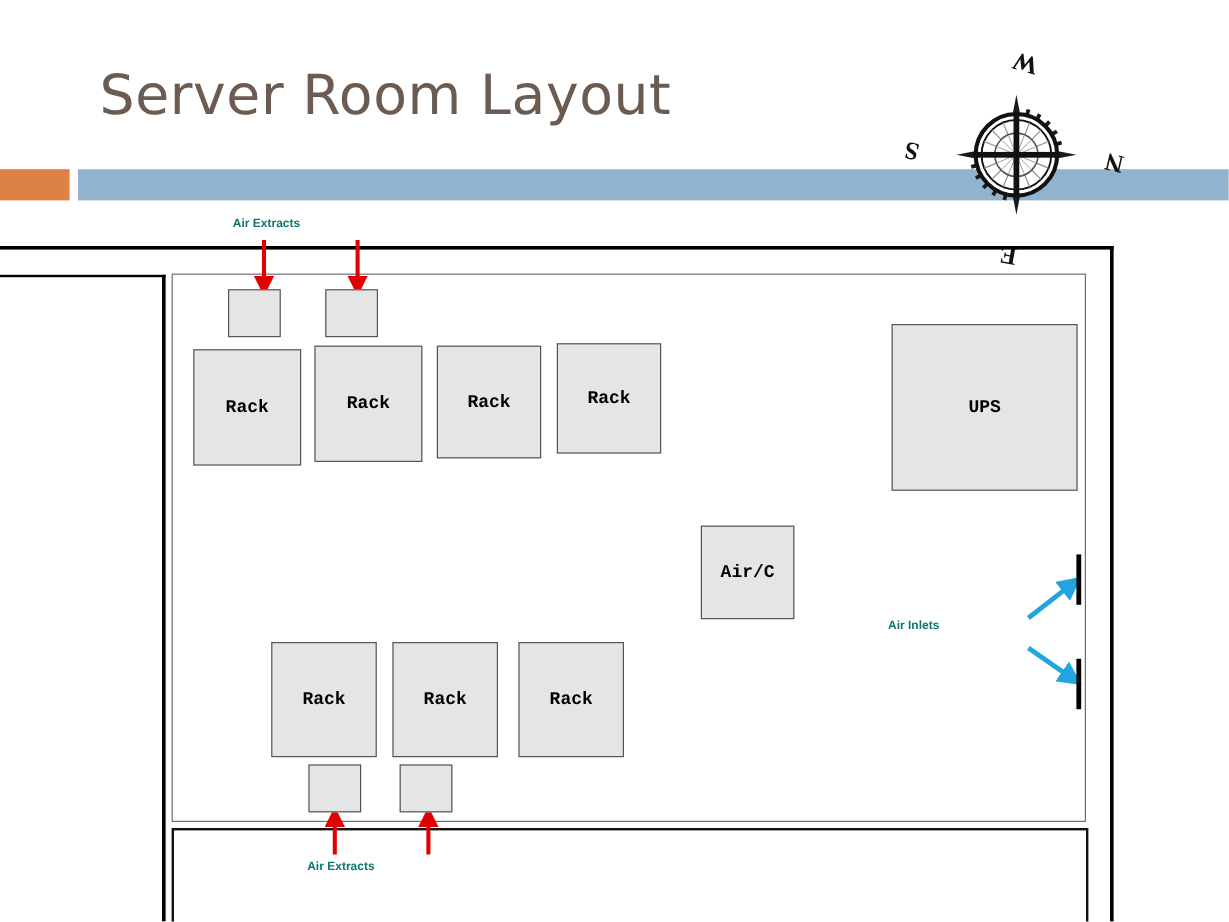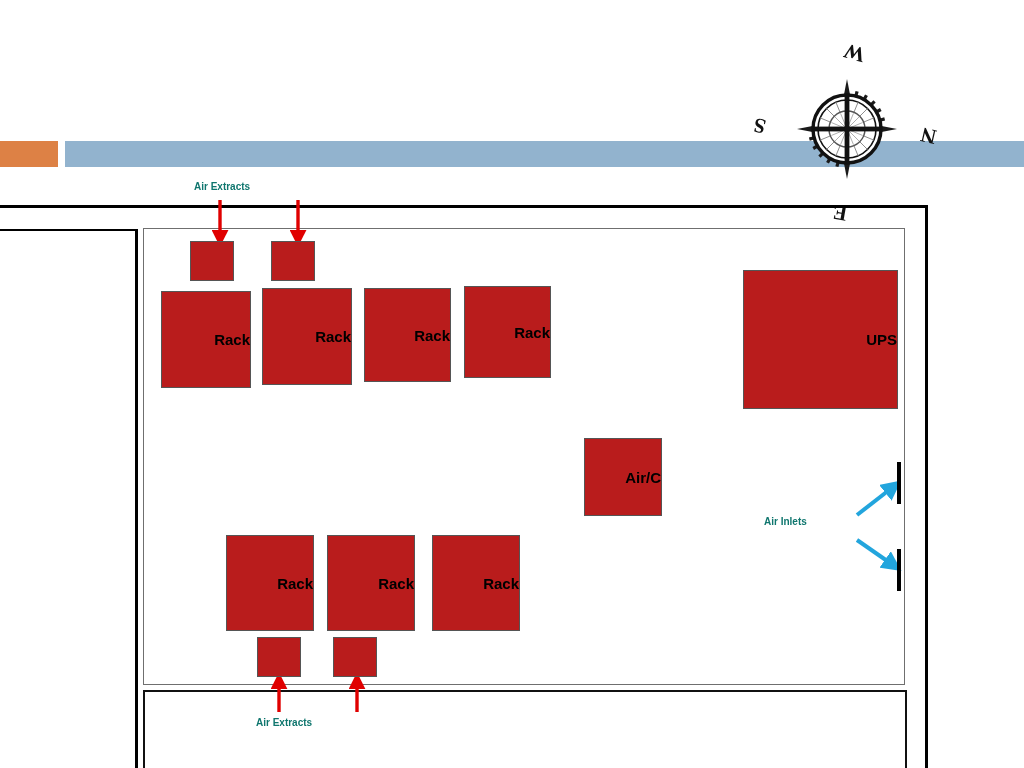--- a/index.html
+++ b/index.html
@@ -58,56 +58,57 @@
     border:1.5px solid #6f6f6f;
     background:transparent;
   }
   .room-main{left:143px;top:228px;width:760px;height:455px;}
   .room-lower{left:143px;top:690px;width:760px;height:110px;border-width:2px;border-color:#111;}
 
   
   .box{
     position:absolute;
     border:1.6px solid #555;
-    background:#b91c1c;
+    background:#e5e5e5;
     box-sizing:border-box;
-    display:flex;align-items:center;justify-content:flex-end;
+    display:flex;align-items:center;justify-content:center;
     font-weight:700;
     font-size:15px;
     color:#000;
-    font-family:Liberation Sans, sans-serif;
+    font-family:Liberation Mono, monospace;
   }
   .box.rack{font-size:15px;}
   .box.small{border-color:#555;}
   .box.ups{font-size:15px;}
 
   
   .plan-label{
     position:absolute;
     font-size:10px;
     font-weight:700;
     color:#0f766e;
     white-space:nowrap;
     font-family:"Liberation Sans",sans-serif;
   }
   .lbl-extract-top{left:194px;top:181px;}
   .lbl-extract-bottom{left:256px;top:717px;}
-  .lbl-inlets{left:764px;top:516px;}
+  .lbl-inlets{left:740px;top:516px;}
 
   
   .arrow-svg{position:absolute;overflow:visible;}
 
   
   .inlet-bar{position:absolute;background:#000;width:4px;}
 </style>
 </head>
 <body>
 
 <div id="stage">
 
+  <div class="slide-title">Server Room Layout</div>
   <div class="bar-orange"></div>
   <div class="bar-blue"></div>
 
   <div class="compass">
     <svg width="104" height="104" viewBox="0 0 104 104">
       <g transform="translate(52,52)">
 
         <g fill="#1a1a1a">
           <polygon points="0,-50 7,-14 0,-9 -7,-14"></polygon>
           <polygon points="0,50 7,14 0,9 -7,14"></polygon>

